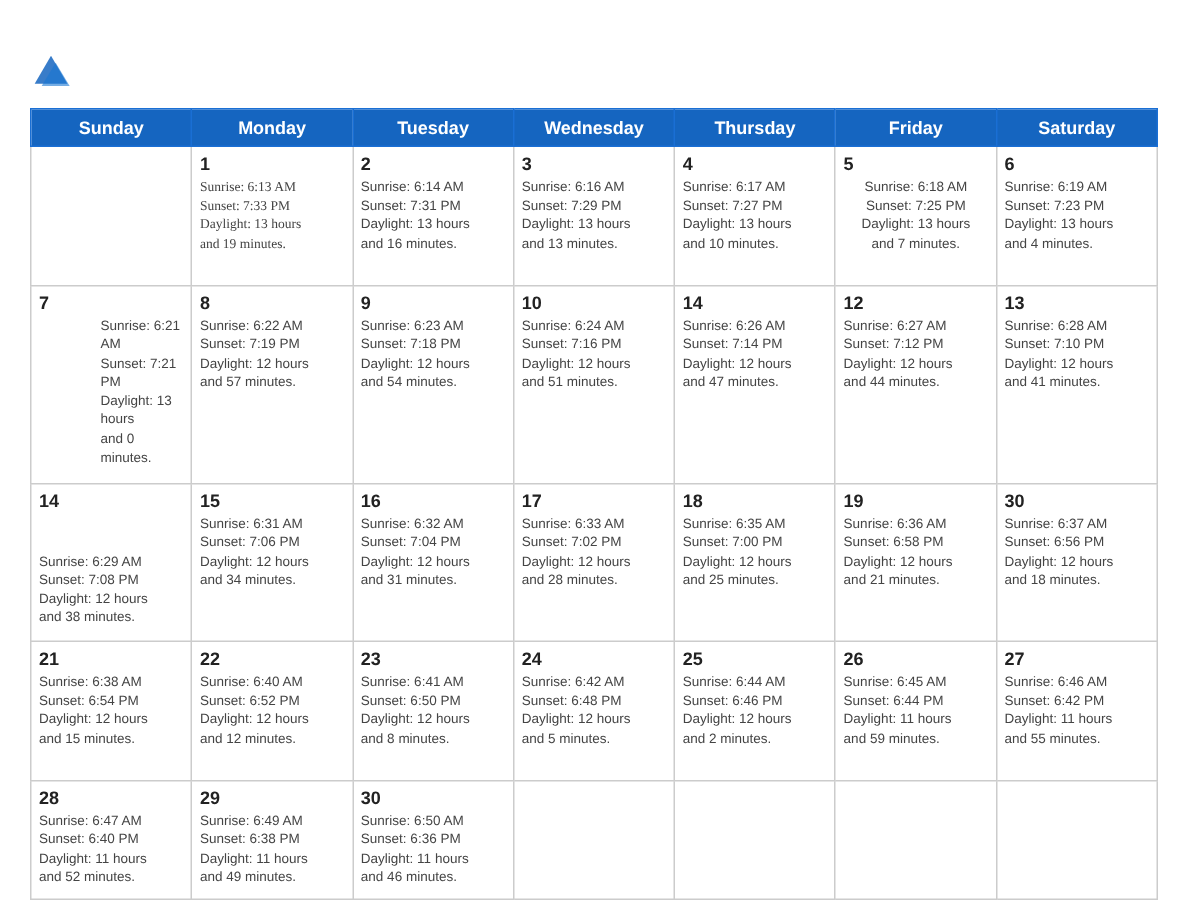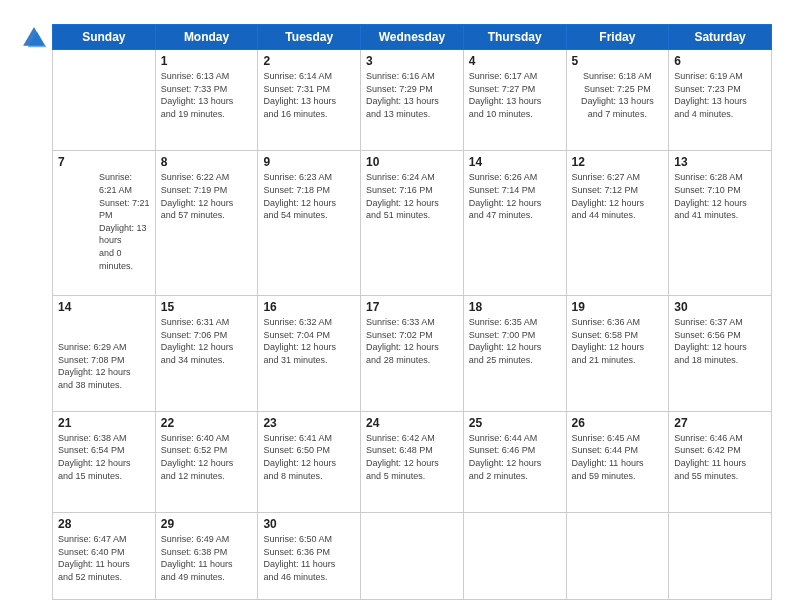--- a/index.html
+++ b/index.html
@@ -6,23 +6,23 @@
     body {
       width: 792px;
       height: 612px;
       font-family: Arial, sans-serif;
       background: #fff;
       overflow: hidden;
     }
     .page {
       width: 792px;
       height: 612px;
-      padding: 24px 20px 12px 20px;
+      padding: 34px 20px 12px 20px;
       display: flex;
-      flex-direction: row;
+      flex-direction: column;
     }
     .header {
       display: flex;
       justify-content: space-between;
       align-items: flex-start;
       margin-bottom: 10px;
     }
     .logo {
       display: flex;
       align-items: center;
@@ -126,21 +126,21 @@
           <th>Thursday</th>
           <th>Friday</th>
           <th>Saturday</th>
         </tr>
     </thead>
     <tbody id="calendar-body">
     <tr class="week-row">
           <td class="empty-cell"></td>
           <td>
             <span class="day-number">1</span>
-            <div class="day-info" style="white-space: pre-line;">Sunrise: 6:13 AM
+            <div class="day-info" style="white-space: pre-line; font-family: Liberation Serif, serif;">Sunrise: 6:13 AM
 Sunset: 7:33 PM
 Daylight: 13 hours
 and 19 minutes.</div>
           </td>
           <td>
             <span class="day-number">2</span>
             <div class="day-info" style="white-space: pre-line;">Sunrise: 6:14 AM
 Sunset: 7:31 PM
 Daylight: 13 hours
 and 16 minutes.</div>

